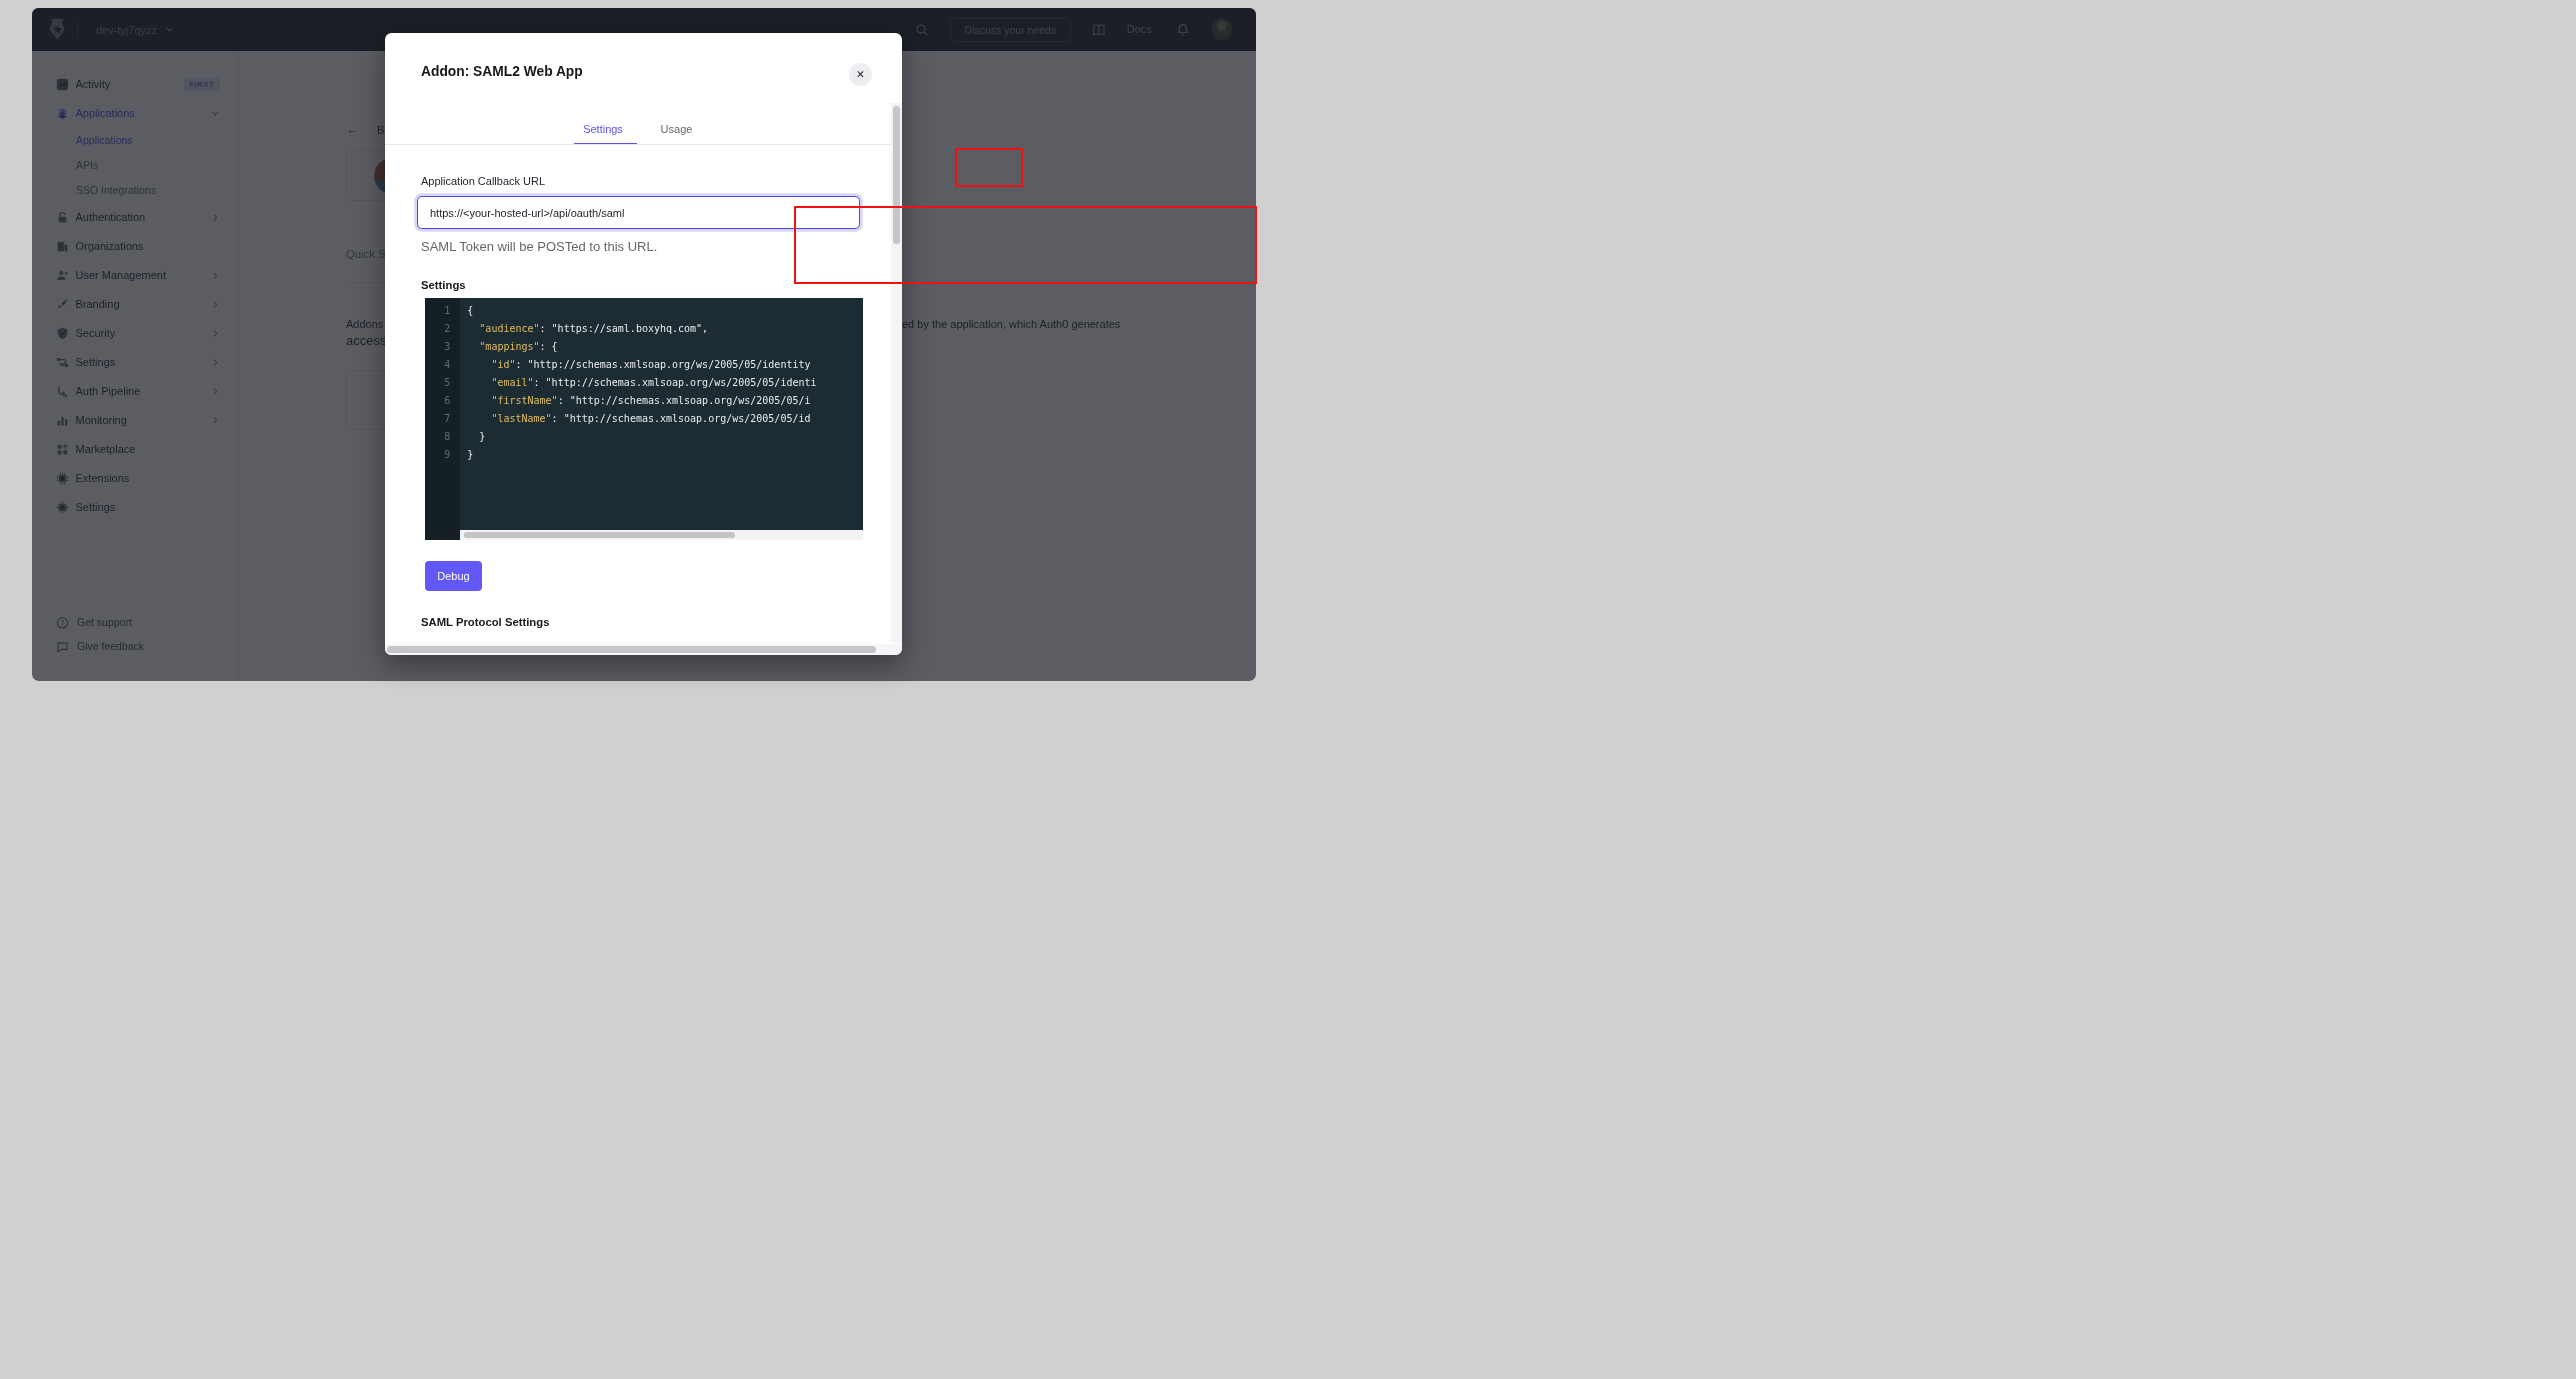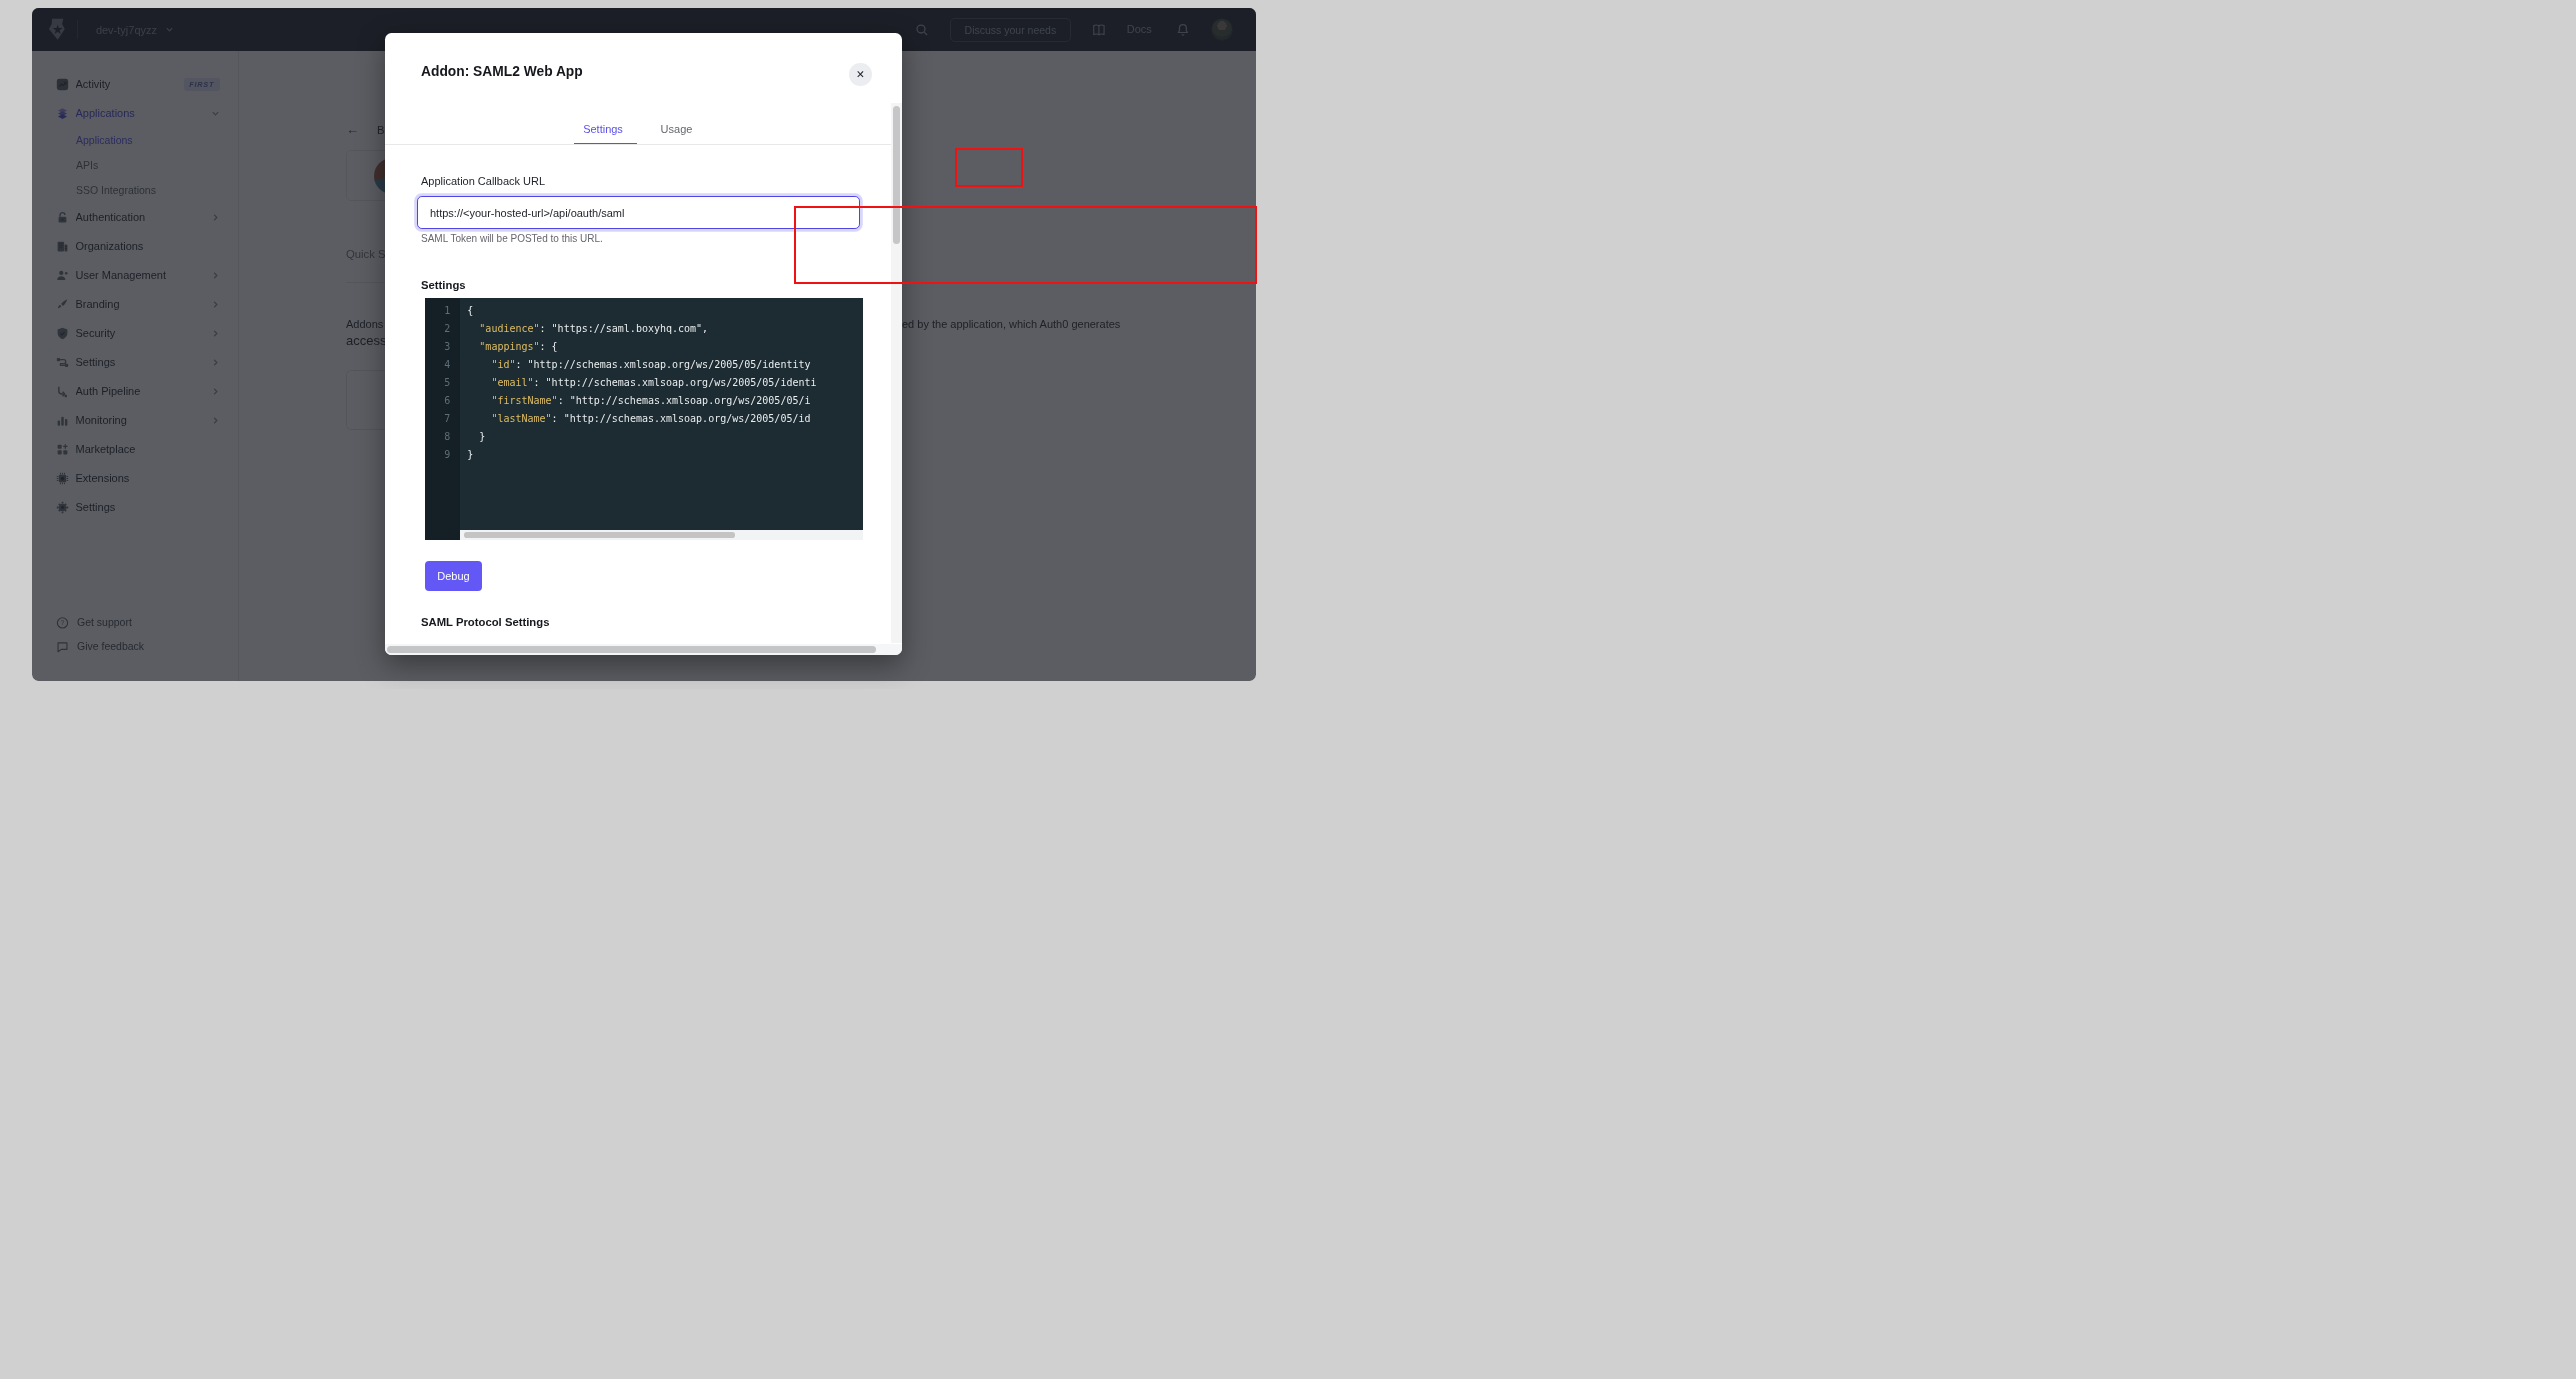--- a/index.html
+++ b/index.html
@@ -78,21 +78,21 @@
            font-size:11px; cursor:pointer; }
   .m-tab.settings { left:184px; width:68px; color:#5a51e7; }
   .m-tab.usage { left:272px; width:39px; color:#65676e; }
   .m-tab-underline { position:absolute; left:189px; top:27.5px; width:63px; height:2.4px; background:#5a51e7; }
   .m-tabbar-divider { position:absolute; left:0; top:111px; right:0; height:0.8px; background:#e7e8ea; }
 
   .m-cb-label { position:absolute; left:36px; top:142px; font-size:11px; color:#1e212a; }
   .m-input { position:absolute; left:32px; top:163px; width:443px; height:33px; border:1.6px solid #4f45e4;
              border-radius:4.9px; box-shadow:0 0 0 2.8px #d8d7fb; font-family:inherit;
              font-size:11px; color:#23262e; padding:0 12px; outline:none; background:#fff; }
-  .m-helper { position:absolute; left:36px; top:200px; font-size:10px; color:#65676e; }
+  .m-helper { position:absolute; left:36px; top:206px; font-size:13px; color:#65676e; }
 
   .m-section { position:absolute; left:36px; top:246px; font-size:11.3px; font-weight:700; color:#16181d; }
 
   .editor { position:absolute; left:40px; top:265px; width:438px; height:242px; background:#1d2b33;
             font-family:"DejaVu Sans Mono", monospace; font-size:10px; overflow:hidden; }
   .ed-gutter { position:absolute; left:0; top:0; bottom:0; width:35px; background:#141f26;
                padding-top:4px; color:#5e6e76; text-align:right; }
   .ed-gutter div { height:18px; line-height:18px; padding-right:9.7px; }
   .ed-code { position:absolute; left:35px; top:0; right:0; bottom:10.5px; padding:4px 0 0 7.3px; overflow:hidden; }
   .ed-line { height:18px; line-height:18px; white-space:pre; color:#e9edee; }

